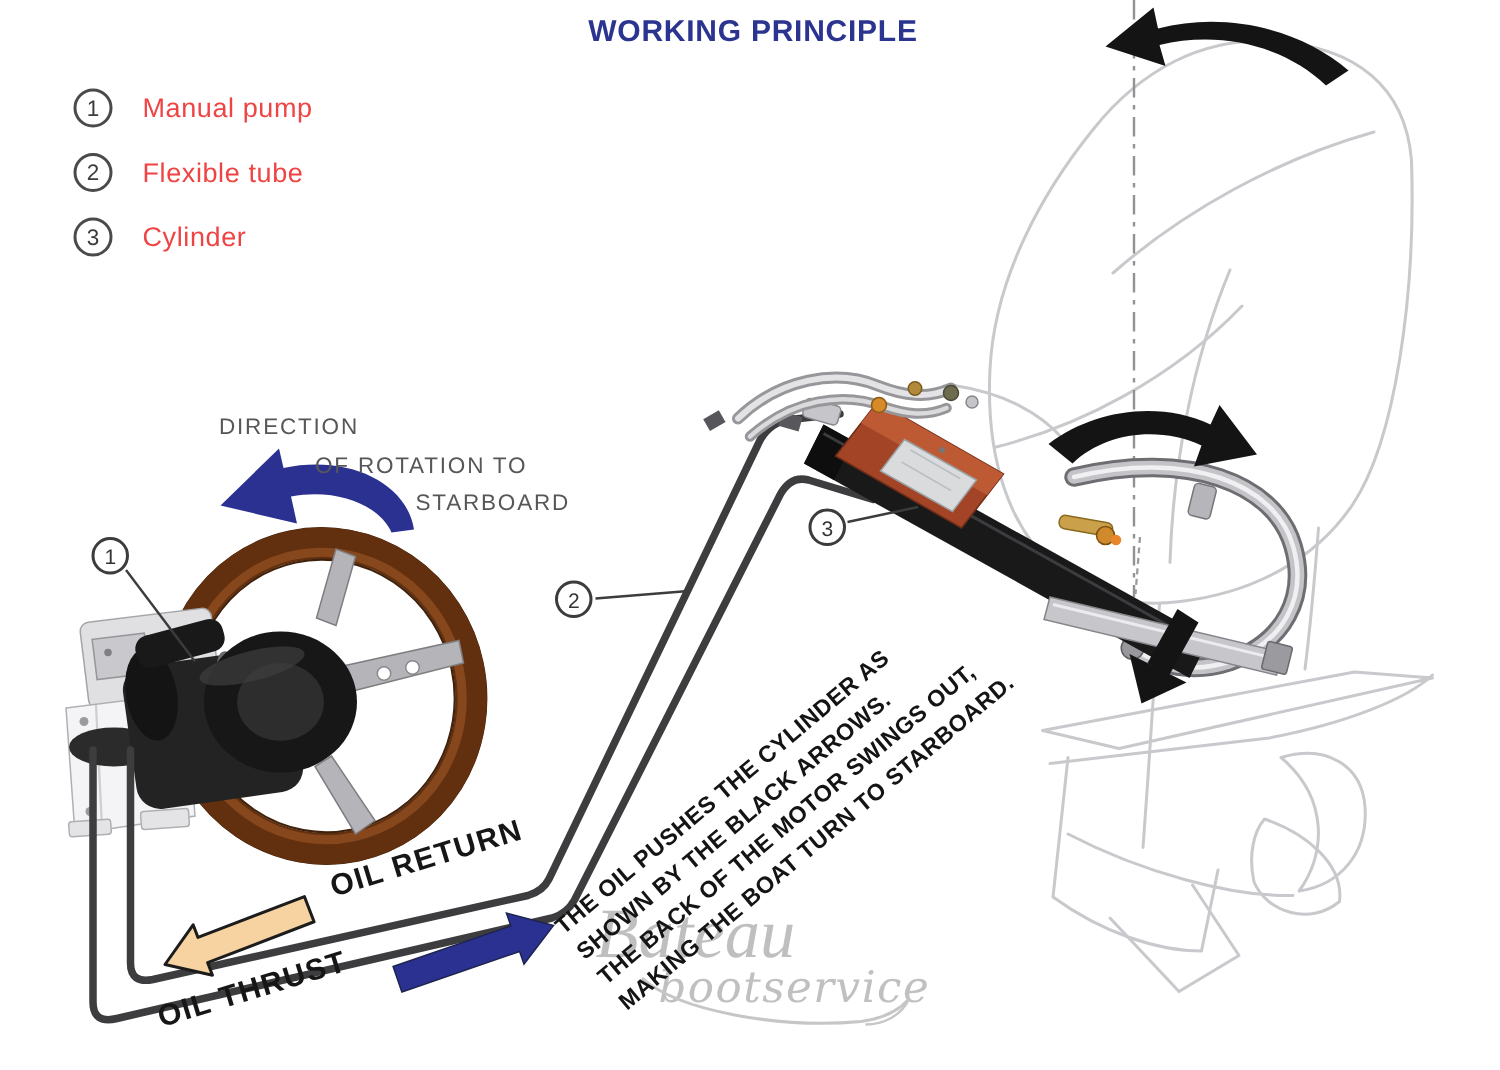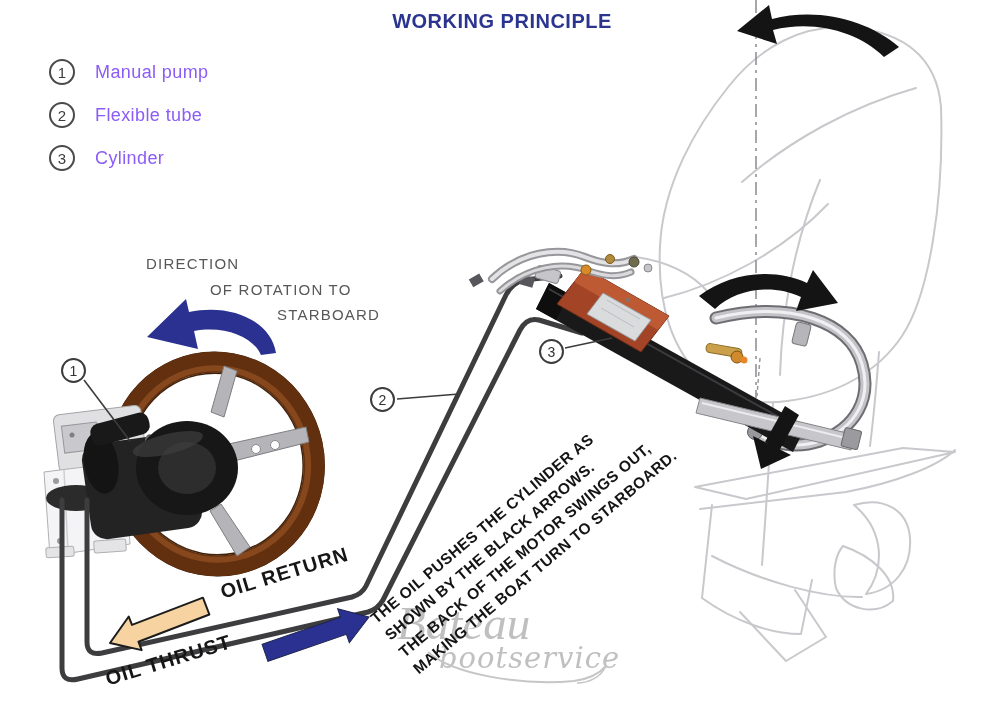--- a/index.html
+++ b/index.html
@@ -6,22 +6,22 @@
   .canvas { position:relative; width:1000px; height:713px; background:#ffffff; overflow:hidden;
             font-family:"Liberation Sans", sans-serif; }
   .abs { position:absolute; }
   .z1 { z-index:1; } .z2 { z-index:2; } .z3 { z-index:3; }
   .title { left:352px; top:10px; width:300px; text-align:center; font-size:20px; font-weight:bold;
            letter-spacing:0.5px; color:#2b3590; }
   .legend-row { display:flex; align-items:center; gap:20px; }
   .circ { width:26px; height:26px; border:2px solid #4a4a4a; border-radius:50%; display:flex;
           align-items:center; justify-content:center; font-size:15px; color:#3c3c3c; background:#fff;
           box-sizing:border-box; }
-  .legend-label { font-size:18px; color:#8b5cf6; letter-spacing:0.4px; }
-  .dir { color:#57575a; font-size:15px; letter-spacing:1.2px; white-space:nowrap; }
+  .legend-label { font-size:18px; color:#ef4444; letter-spacing:0.4px; }
+  .dir { color:#57575a; font-size:15px; letter-spacing:1.2px; white-space:nowrap;margin-top:21px; }
   .callout { width:25px; height:25px; border:2px solid #3c3c3c; border-radius:50%; background:#fff;
              display:flex; align-items:center; justify-content:center; font-size:14px; color:#333;
              box-sizing:border-box; }
   .oil { font-size:20px; font-weight:bold; color:#161616; letter-spacing:1.1px; white-space:nowrap;
          transform-origin:left center; transform:rotate(-17deg); }
   .expl { transform:rotate(-40deg); transform-origin:0 0; font-size:15.5px; font-weight:bold;
           color:#141414; letter-spacing:0.4px; line-height:22px; white-space:nowrap; }
   .wm1 { font-family:"DejaVu Serif", serif; font-style:italic; font-size:47px; color:#bfbfbf; }
   .wm2 { font-family:"DejaVu Serif", serif; font-style:italic; font-size:29px; color:#c0c0c0; letter-spacing:1px; }
   svg.art { position:absolute; left:0; top:0; }

